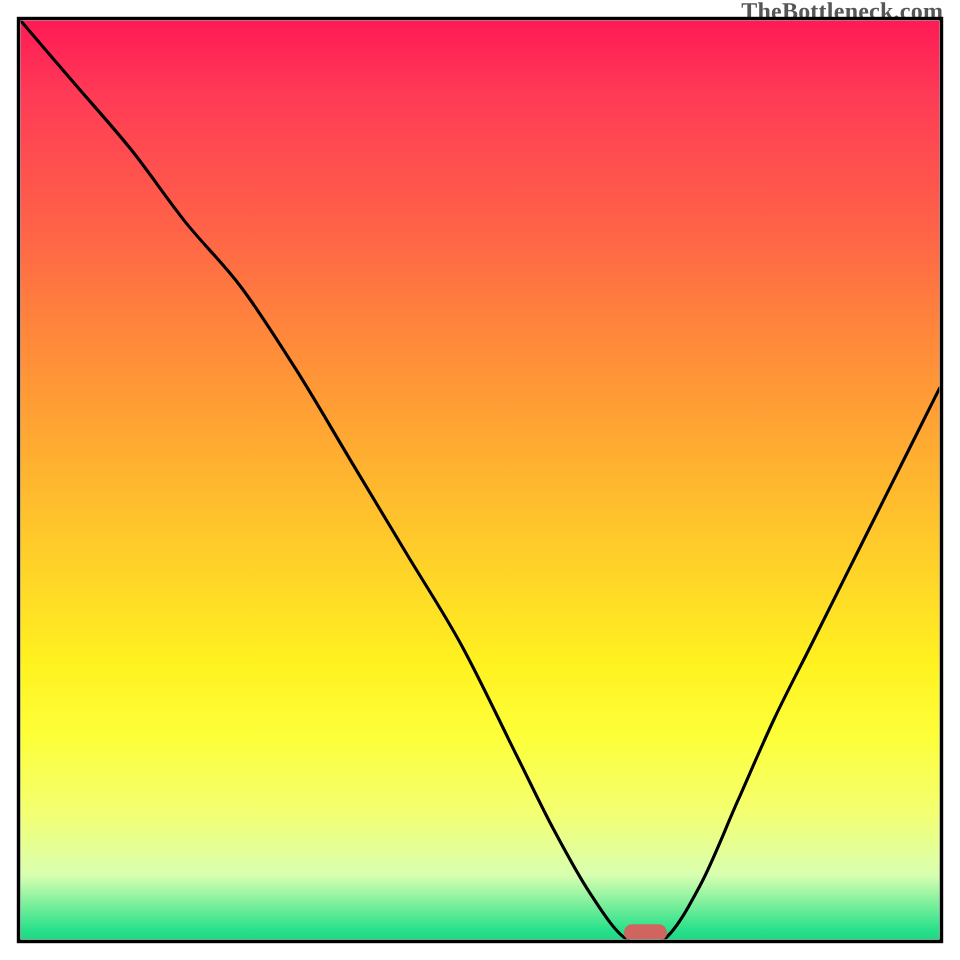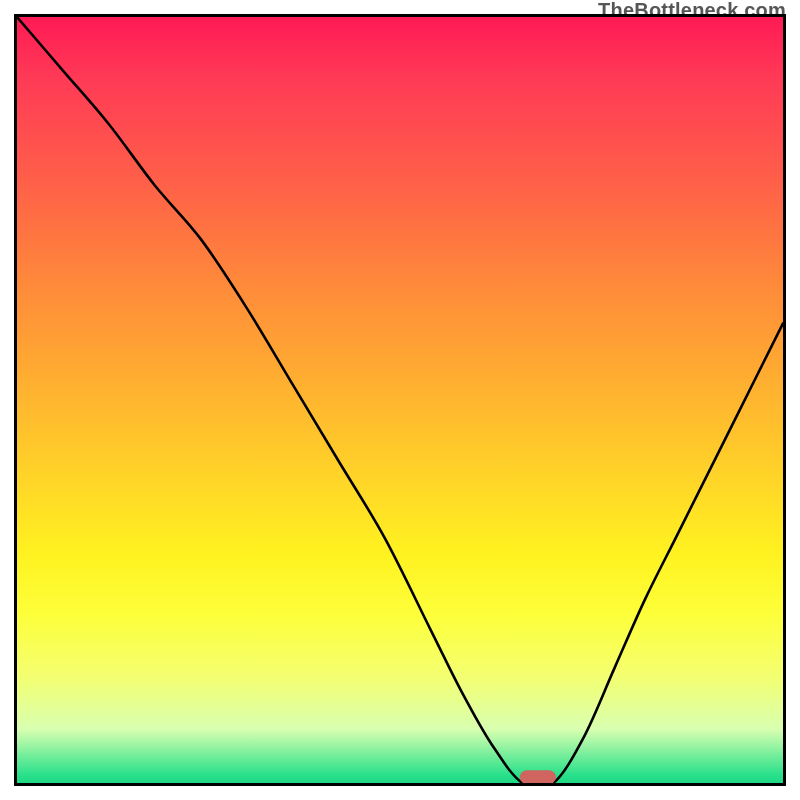--- a/index.html
+++ b/index.html
@@ -47,21 +47,21 @@
   .curve-svg {
     position: absolute;
     inset: 0;
     width: 100%;
     height: 100%;
   }
   .watermark {
     position: absolute;
     top: -1px;
     right: 14px;
-    font-family: Liberation Sans, sans-serif;
+    font-family: Liberation Serif, serif;
     font-size: 20px;
     font-weight: 600;
     letter-spacing: 0.2px;
     color: #565656;
     text-align: right;
     user-select: none;
   }
   .bead {
     fill: #d0655f;
   }

